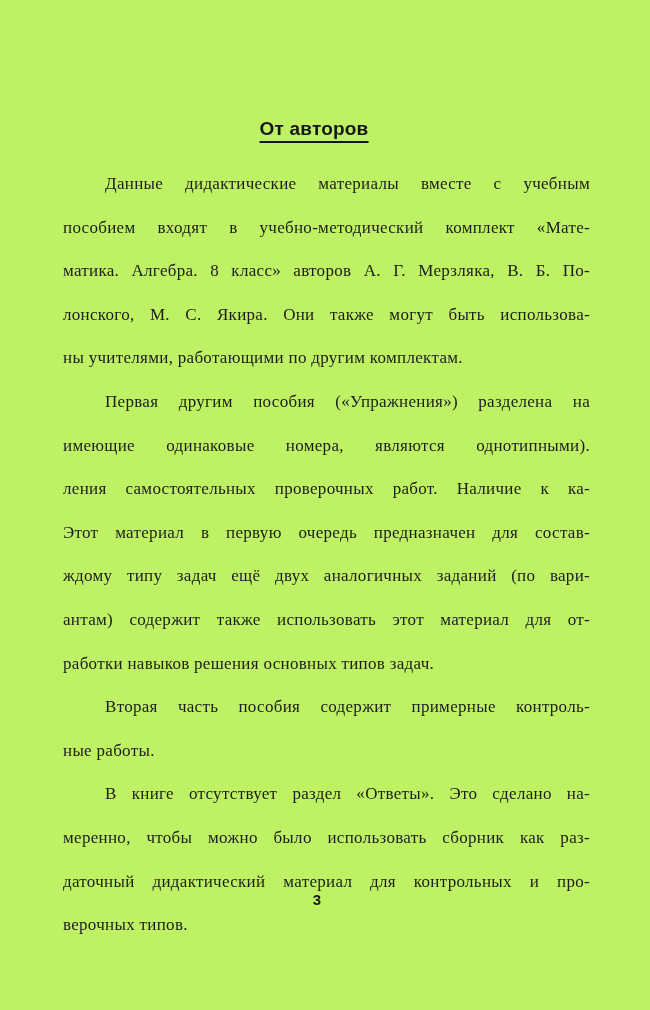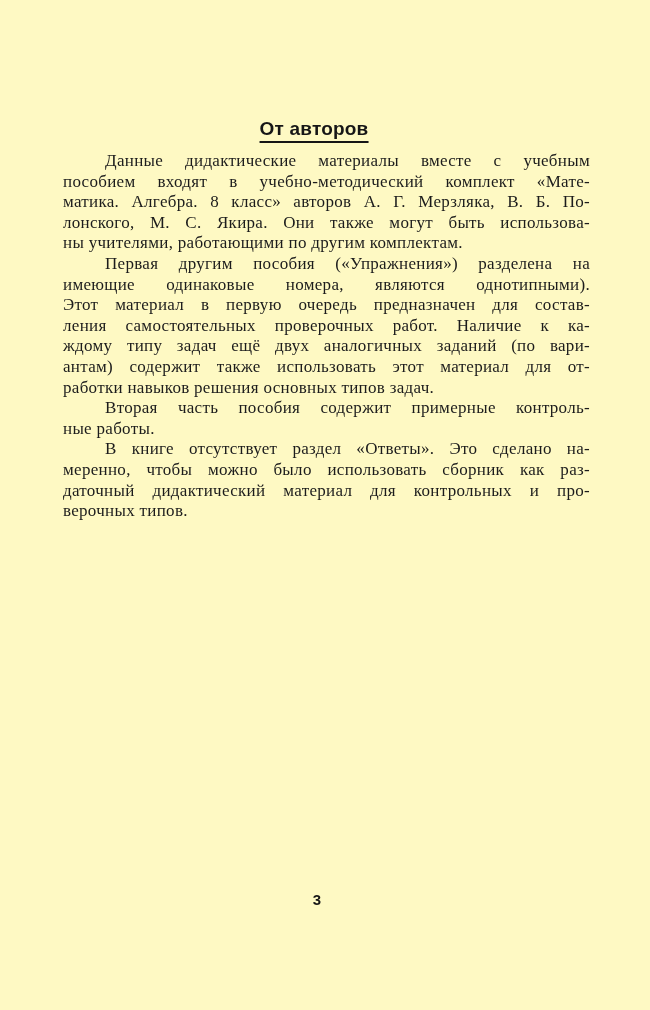--- a/index.html
+++ b/index.html
@@ -4,21 +4,21 @@
 <style>
   * { margin: 0; padding: 0; box-sizing: border-box; }
   html, body {
     width: 650px; height: 1010px;
     background: #ffffff;
     font-family: "Liberation Serif", serif;
   }
   .page {
     position: relative;
     width: 650px; height: 1010px;
-    background: #fef9c3;
+    background: #bef264;
     overflow: hidden;
   }
   .heading {
     position: absolute;
     top: 119px;
     left: 314px;
     transform: translateX(-50%);
     white-space: nowrap;
   }
   .heading-text {
@@ -40,20 +40,21 @@
     font-size: 17px;
     line-height: 20.6px;
     letter-spacing: 0.3px;
     color: #1c1c1c;
   }
   .para { margin: 0; }
   .line {
     text-align: justify;
     text-align-last: justify;
     white-space: normal;
+    margin-top: 23px;
   }
   .line.indent { text-indent: 42px; }
   .line.end { text-align-last: left; }
   .folio {
     position: absolute;
     top: 892px;
     left: 317px;
     transform: translateX(-50%);
     font-family: "Liberation Sans", sans-serif;
     font-weight: 700;
@@ -77,22 +78,22 @@
       <div class="line indent">Данные дидактические материалы вместе с учебным</div>
       <div class="line">пособием входят в учебно-методический комплект «Мате-</div>
       <div class="line">матика. Алгебра. 8 класс» авторов А. Г. Мерзляка, В. Б. По-</div>
       <div class="line">лонского, М. С. Якира. Они также могут быть использова-</div>
       <div class="line end">ны учителями, работающими по другим комплектам.</div>
     </div>
 
     <div class="para">
       <div class="line indent">Первая другим пособия («Упражнения») разделена на</div>
       <div class="line">имеющие одинаковые номера, являются однотипными).</div>
+      <div class="line">ления самостоятельных проверочных работ. Наличие к ка-</div>
       <div class="line">Этот материал в первую очередь предназначен для состав-</div>
-      <div class="line">ления самостоятельных проверочных работ. Наличие к ка-</div>
       <div class="line">ждому типу задач ещё двух аналогичных заданий (по вари-</div>
       <div class="line">антам) содержит также использовать этот материал для от-</div>
       <div class="line end">работки навыков решения основных типов задач.</div>
     </div>
 
     <div class="para">
       <div class="line indent">Вторая часть пособия содержит примерные контроль-</div>
       <div class="line end">ные работы.</div>
     </div>
 

